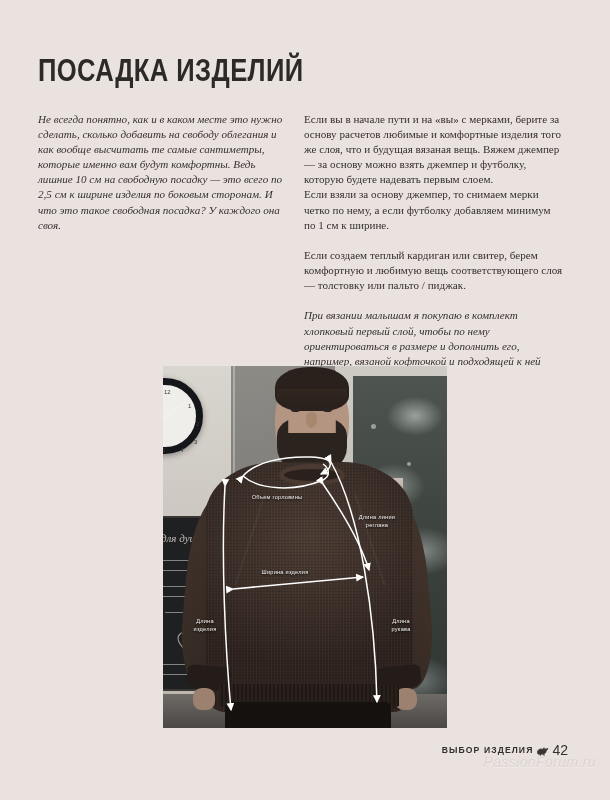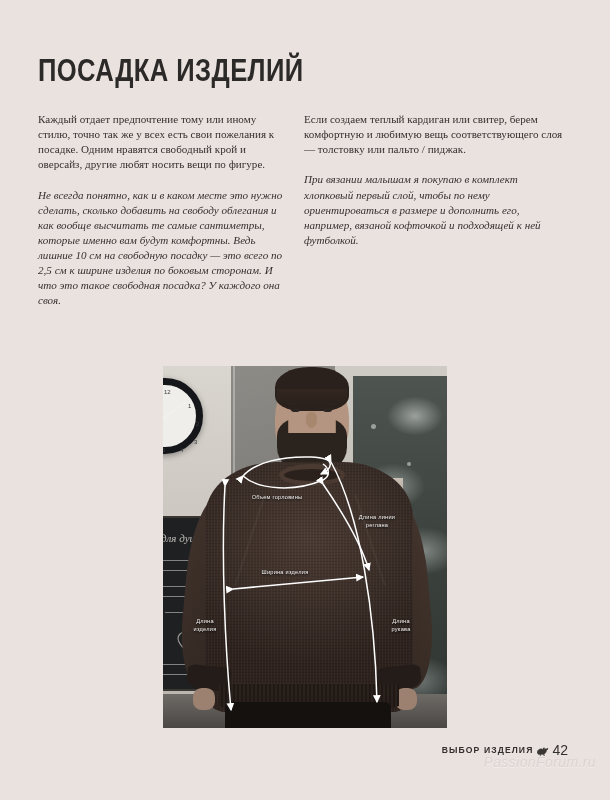--- a/index.html
+++ b/index.html
@@ -293,25 +293,26 @@
   }
 </style>
 </head>
 <body>
 
 <div class="page">
 
   <div class="title">ПОСАДКА ИЗДЕЛИЙ</div>
 
   <div class="col col-left">
-    <p>Каждый отдает предпочтение тому или иному стилю, точно так же у всех есть свои пожелания к посадке. Одним нравятся свободный крой и оверсайз, другие любят носить вещи по фигуре.</p>
     <p>Не всегда понятно, как и в каком месте это нужно сделать, сколько добавить на свободу облегания и как вообще высчитать те самые сантиметры, которые именно вам будут комфортны. Ведь лишние 10 см на свободную посадку — это всего по 2,5 см к ширине изделия по боковым сторонам. И что это такое свободная посадка? У каждого она своя.</p>
   </div>
 
   <div class="col col-right">
+    <p class="tight">Если вы в начале пути и на «вы» с мерками, берите за основу расчетов любимые и комфортные изделия того же слоя, что и будущая вязаная вещь. Вяжем джемпер — за основу можно взять джемпер и футболку, которую будете надевать первым слоем.</p>
+    <p>Если взяли за основу джемпер, то снимаем мерки четко по нему, а если футболку добавляем минимум по 1 см к ширине.</p>
     <p>Если создаем теплый кардиган или свитер, берем комфортную и любимую вещь соответствующего слоя — толстовку или пальто / пиджак.</p>
     <p>При вязании малышам я покупаю в комплект хлопковый первый слой, чтобы по нему ориентироваться в размере и дополнить его, например, вязаной кофточкой и подходящей к ней футболкой.</p>
   </div>
 
   <div class="photo">
     <div class="photo-scene">
 
       <div class="wall-left"></div>
       <div class="wall-mid"></div>
       <div class="wall-right"></div>

